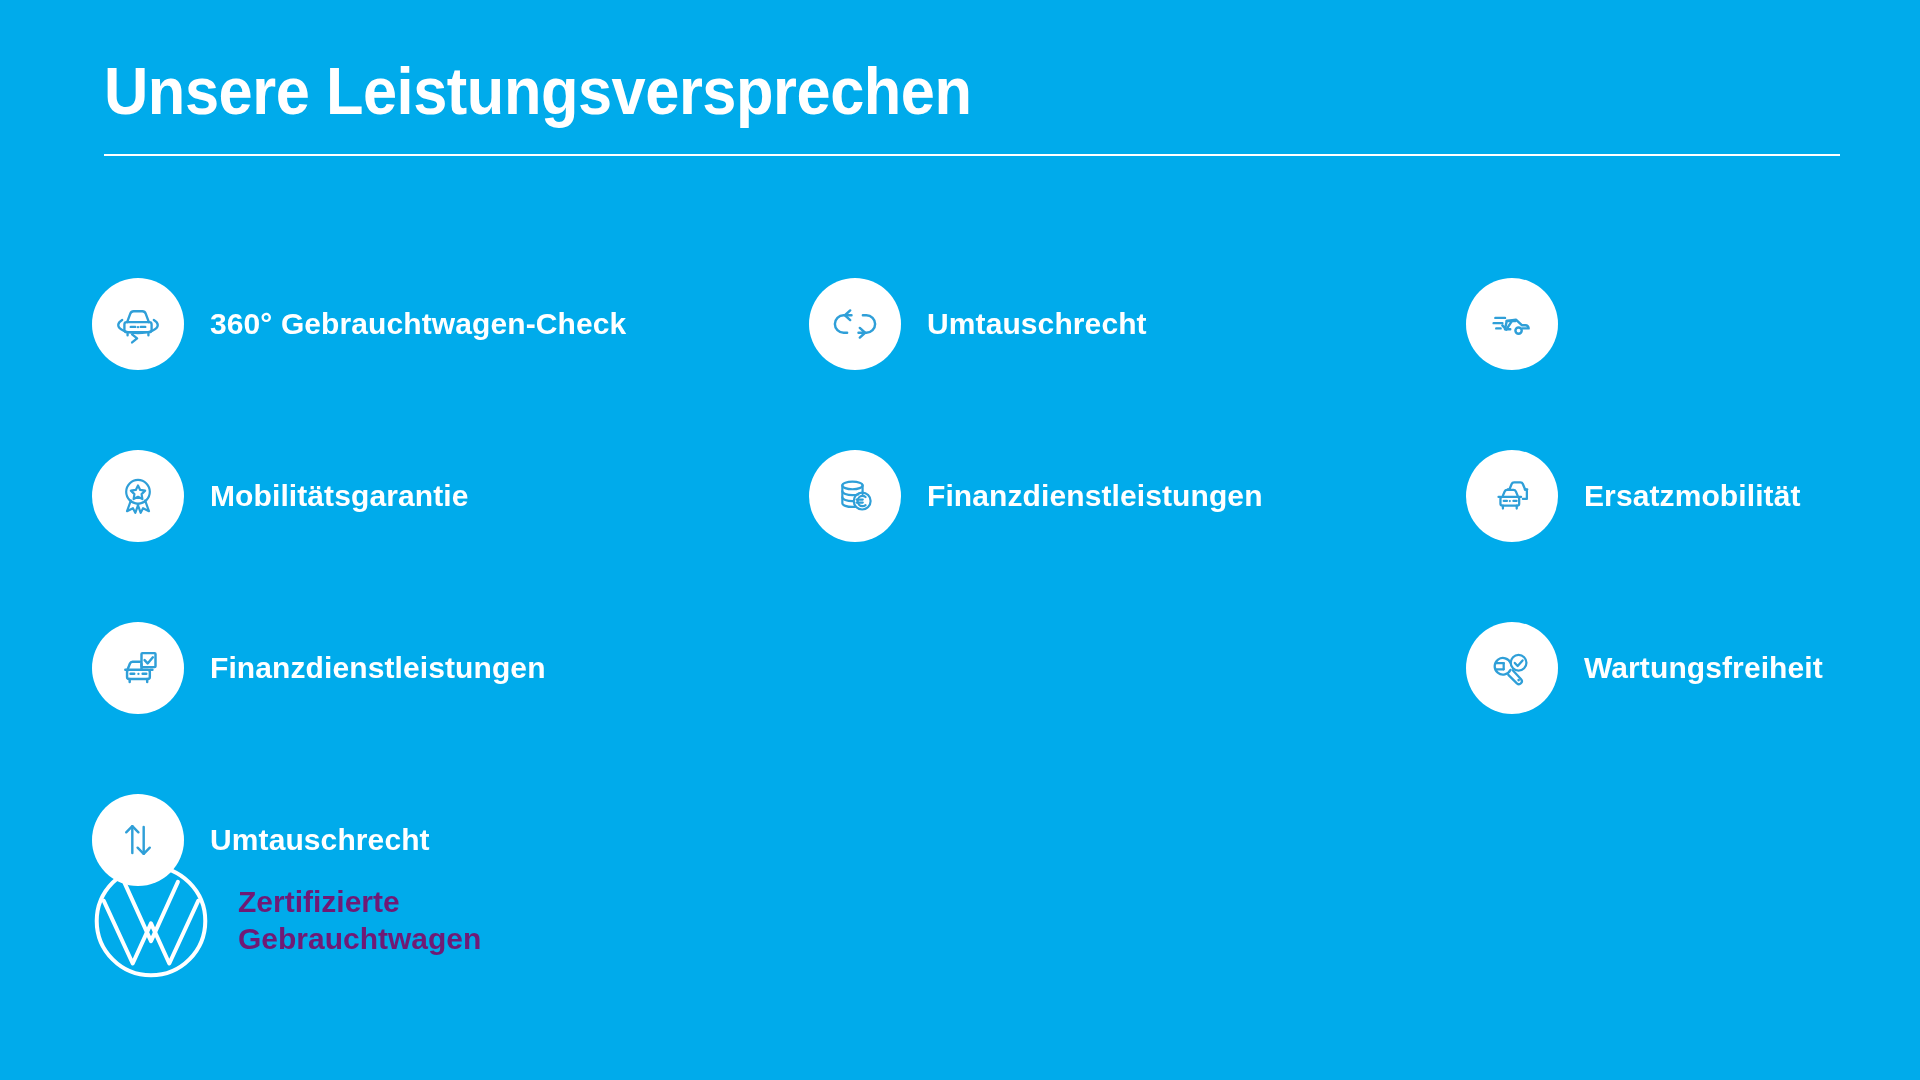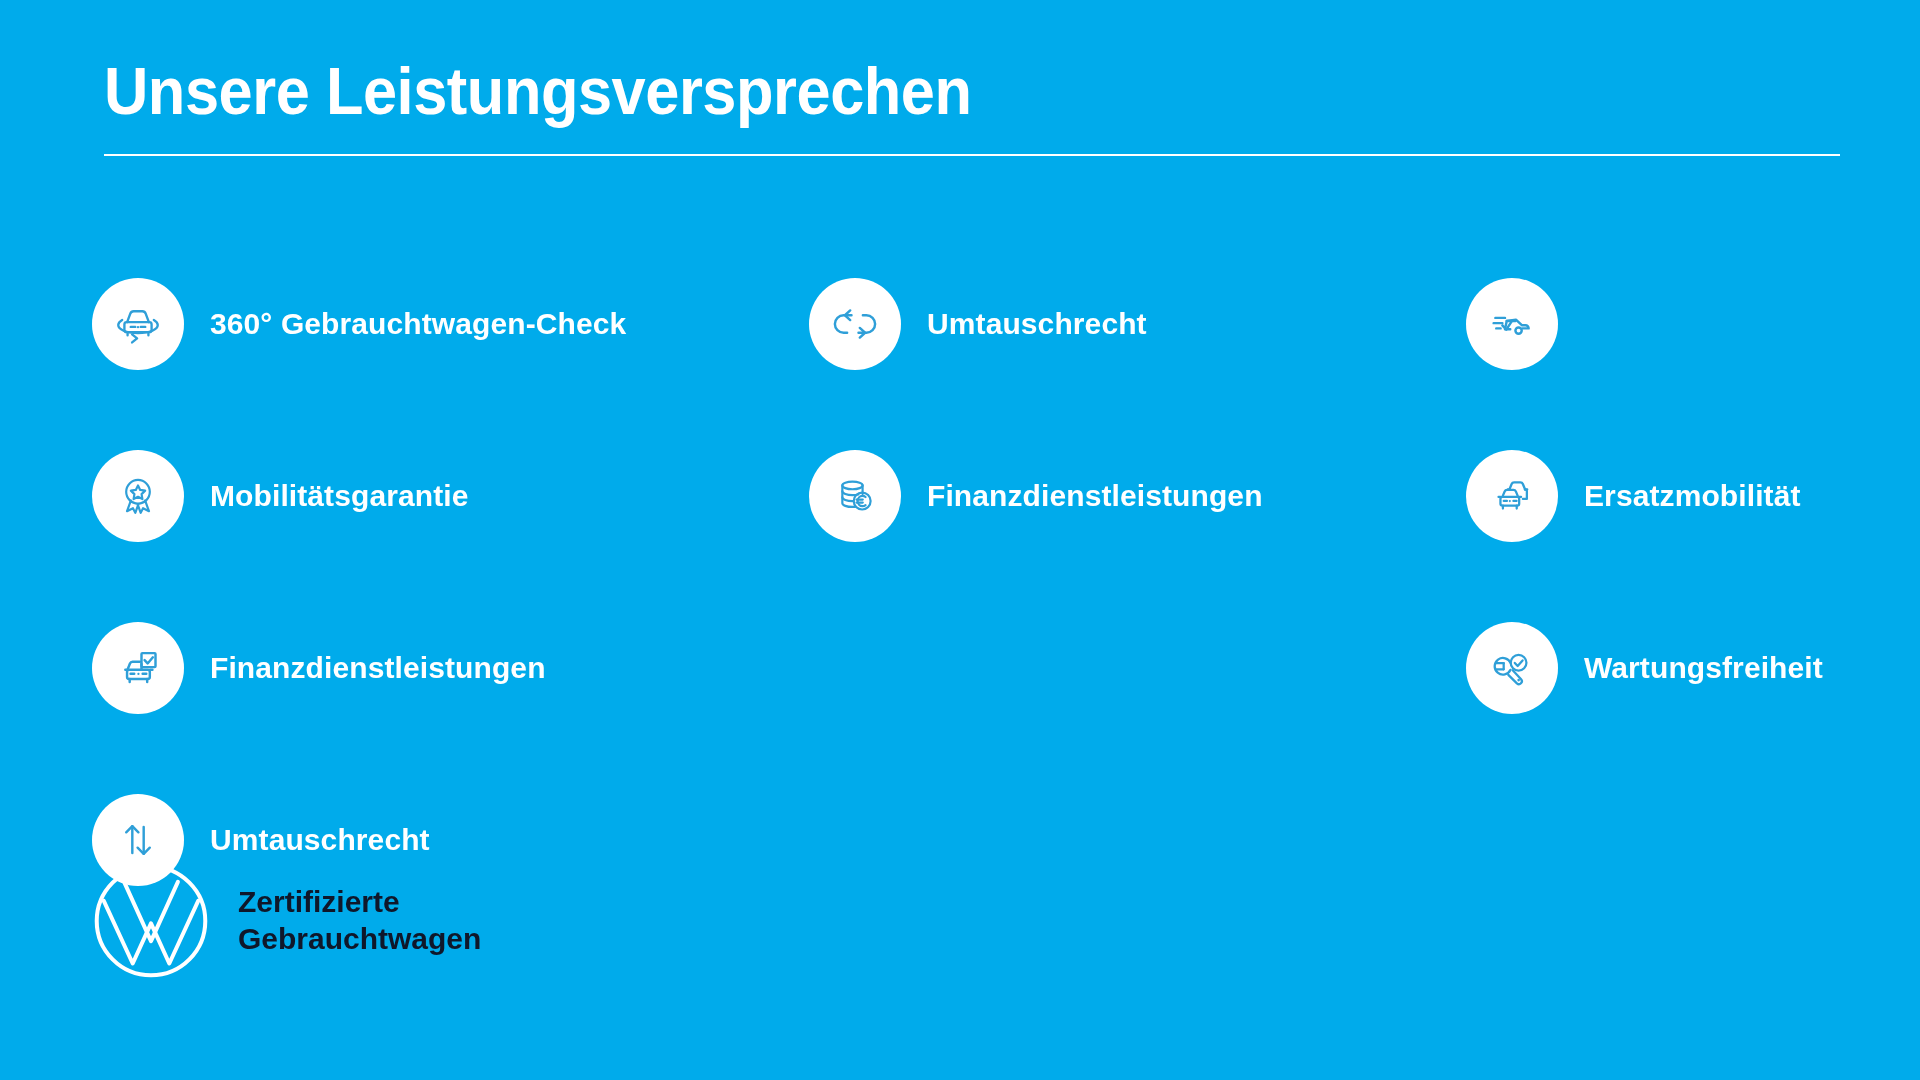--- a/index.html
+++ b/index.html
@@ -66,21 +66,21 @@
   
   .footer {
     position:absolute;
     left:92px; top:862px;
     display:flex; align-items:center; gap:28px;
   }
   .vw-mark { width:118px; height:118px; }
   .footer-text {
     font-size:30px;
     font-weight:700;
-    color:#0f172a;
+    color:#701a75;
     line-height:1.22;
     white-space:pre-line;
   }
 </style>
 </head>
 <body>
 
 <div class="page">
 
   <div class="header">

